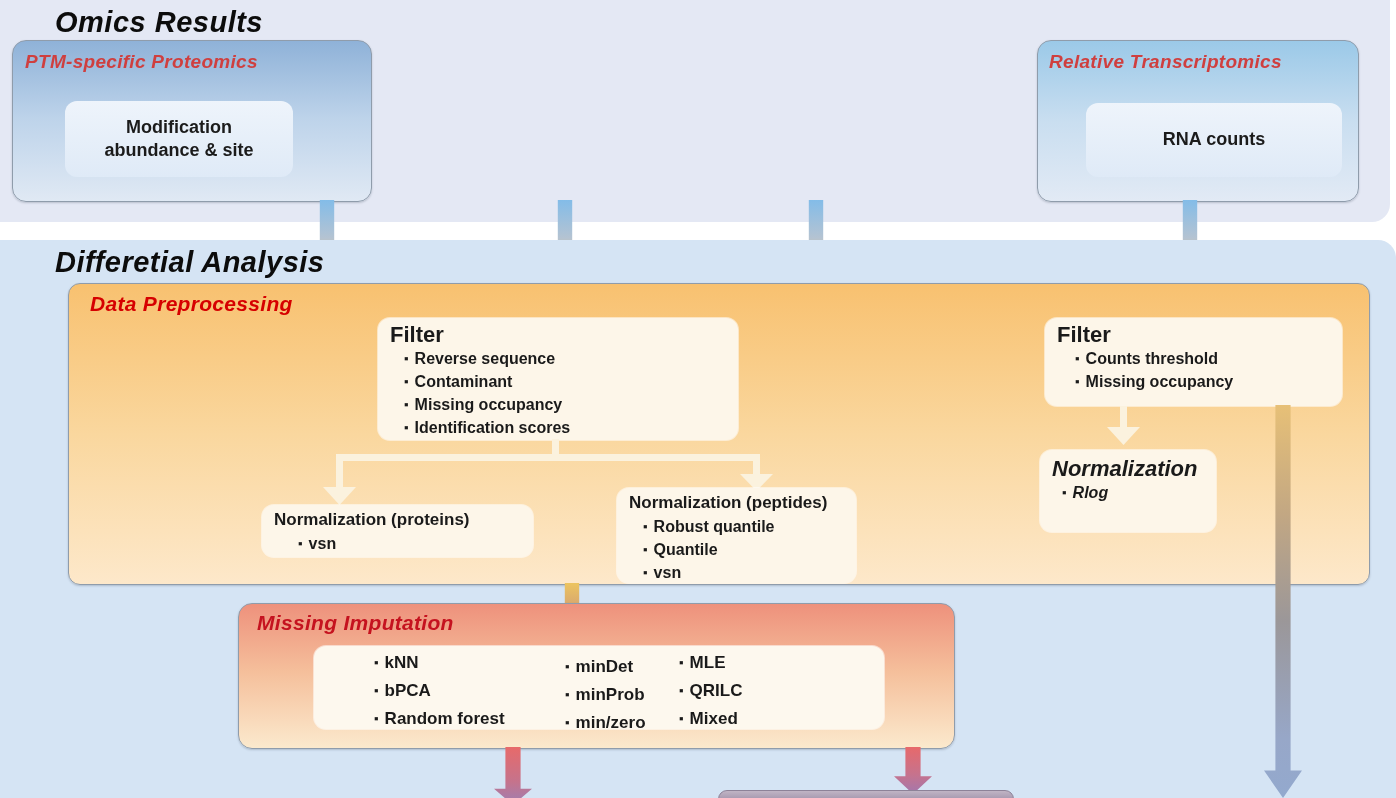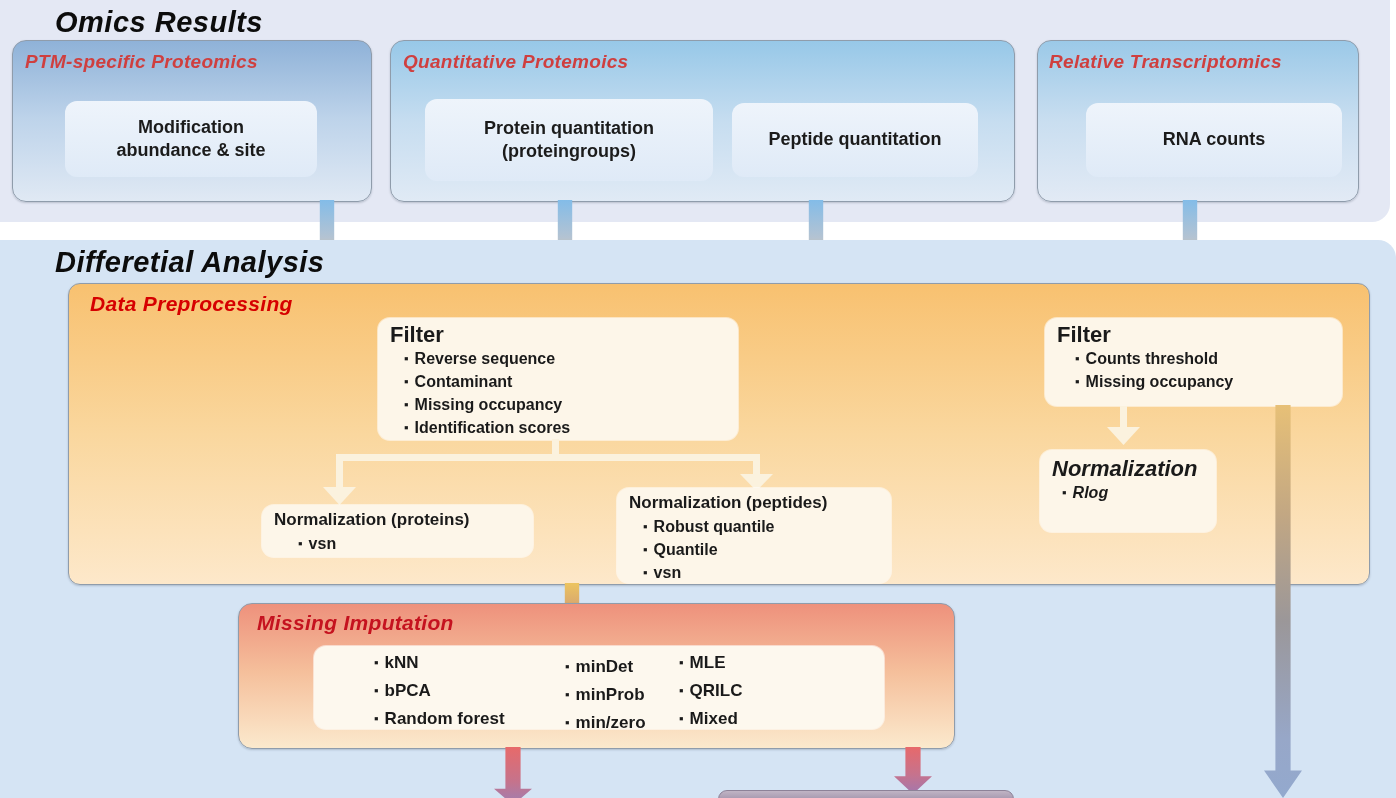--- a/index.html
+++ b/index.html
@@ -44,30 +44,24 @@
 </head>
 <body>
 
 <div id="stage">
 
   <div id="sec-omics" class="section"></div>
   <div class="sec-title" style="left:55px;top:6px;">Omics Results</div>
 
   <div class="panel" style="left:12px;top:40px;width:358px;height:160px;background:linear-gradient(180deg,#8fb2d8 0%,#bdd3ea 48%,#e0e9f4 100%);">
     <div class="gtitle" style="left:12px;top:10px;">PTM-specific Proteomics</div>
-    <div class="item" style="left:52px;top:60px;width:252px;height:76px;">Modification
+    <div class="item" style="left:52px;top:60px;width:228px;height:76px;">Modification
 abundance &amp; site</div>
   </div>
 
-  <div class="panel" style="left:390px;top:40px;width:623px;height:160px;background:linear-gradient(180deg,#97c8e8 0%,#c6ddf0 50%,#e0eaf5 100%);">
-    <div class="gtitle" style="left:12px;top:10px;">Quantitative Protemoics</div>
-    <div class="item" style="left:34px;top:58px;width:288px;height:82px;">Protein quantitation
-(proteingroups)</div>
-    <div class="item" style="left:341px;top:62px;width:246px;height:74px;">Peptide quantitation</div>
-  </div>
 
   <div class="panel" style="left:1037px;top:40px;width:320px;height:160px;background:linear-gradient(180deg,#9bc9e8 0%,#c9def0 50%,#e2eaf5 100%);">
     <div class="gtitle" style="left:11px;top:10px;">Relative Transcriptomics</div>
     <div class="item" style="left:48px;top:62px;width:256px;height:74px;">RNA counts</div>
   </div>
 
   <div class="arrow a-top" style="left:309px;top:200px;"></div>
   <div class="arrow a-top" style="left:547px;top:200px;"></div>
   <div class="arrow a-top" style="left:798px;top:200px;"></div>
   <div class="arrow a-top" style="left:1172px;top:200px;"></div>
@@ -95,21 +89,21 @@
   <div class="conn" style="left:753px;top:454px;width:7px;height:21px;"></div>
   <div class="tri conn-h" style="left:740px;top:474px;width:33px;height:17px;"></div>
 
   <div class="card" style="left:262px;top:505px;width:271px;height:52px;padding-top:4px;">
     <div class="btitle" style="font-size:17px;">Normalization (proteins)</div>
     <ul class="bullets" style="margin-left:24px;">
       <li>vsn</li>
     </ul>
   </div>
 
-  <div class="card" style="left:617px;top:488px;width:274px;height:95px;padding-top:4px;">
+  <div class="card" style="left:617px;top:488px;width:239px;height:95px;padding-top:4px;">
     <div class="btitle" style="font-size:17px;">Normalization (peptides)</div>
     <ul class="bullets">
       <li>Robust quantile</li>
       <li>Quantile</li>
       <li>vsn</li>
     </ul>
   </div>
 
   <div class="card" style="left:1045px;top:318px;width:297px;height:88px;">
     <div class="btitle">Filter</div>

